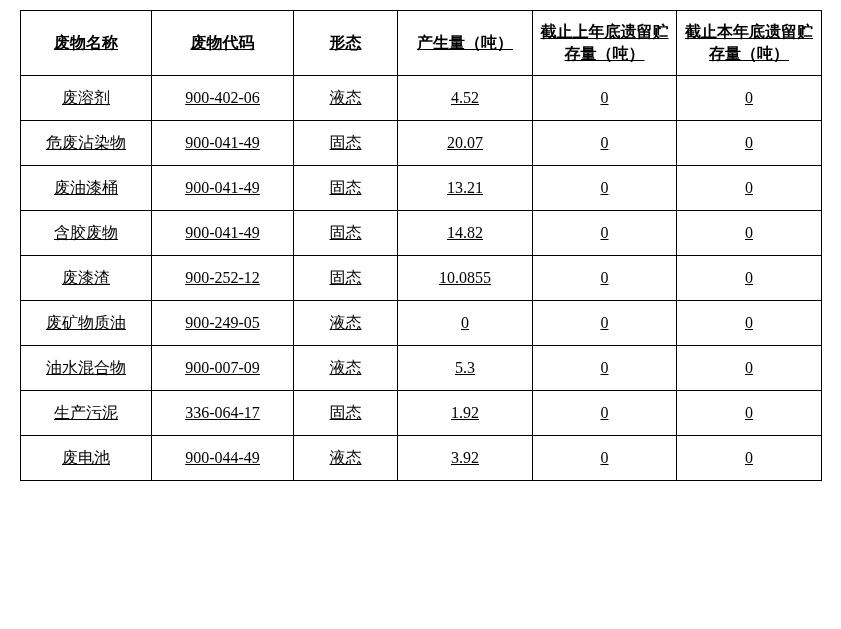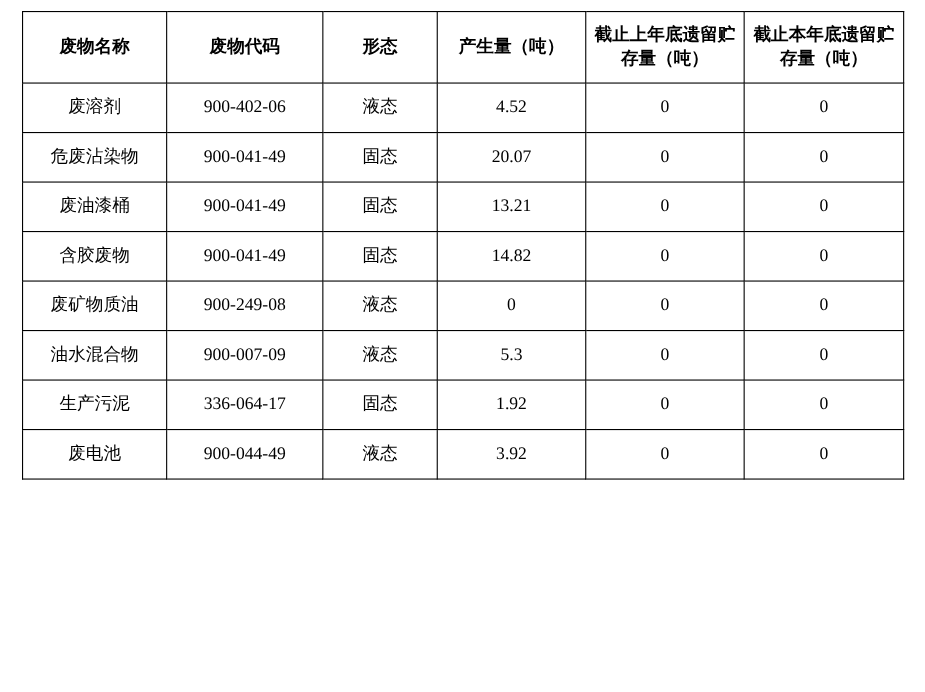--- a/index.html
+++ b/index.html
@@ -18,20 +18,21 @@
     width: 841px;
     height: 629px;
     position: relative;
     box-sizing: border-box;
   }
   table.waste-table {
     border-collapse: collapse;
     width: 801px;
     margin: 10px 20px 0 20px;
     table-layout: fixed;
+    text-decoration: underline;
   }
   table.waste-table th,
   table.waste-table td {
     border: 1px solid #000000;
     text-align: center;
     vertical-align: middle;
     font-size: 16px;
     line-height: 1.35;
     padding: 0 4px;
     font-family: "Liberation Serif", "DejaVu Serif", serif;
@@ -123,22 +124,30 @@
       </tr>
       <tr>
         <td>含胶废物</td>
         <td>900-041-49</td>
         <td>固态</td>
         <td class="num-cell">14.82</td>
         <td class="num-cell">0</td>
         <td class="num-cell">0</td>
       </tr>
       <tr>
+        <td>废漆渣</td>
+        <td>900-252-12</td>
+        <td>固态</td>
+        <td class="num-cell">10.0855</td>
+        <td class="num-cell">0</td>
+        <td class="num-cell">0</td>
+      </tr>
+      <tr>
         <td>废矿物质油</td>
-        <td>900-249-08</td>
+        <td>900-249-05</td>
         <td>液态</td>
         <td class="num-cell">0</td>
         <td class="num-cell">0</td>
         <td class="num-cell">0</td>
       </tr>
       <tr>
         <td>油水混合物</td>
         <td>900-007-09</td>
         <td>液态</td>
         <td class="num-cell">5.3</td>

